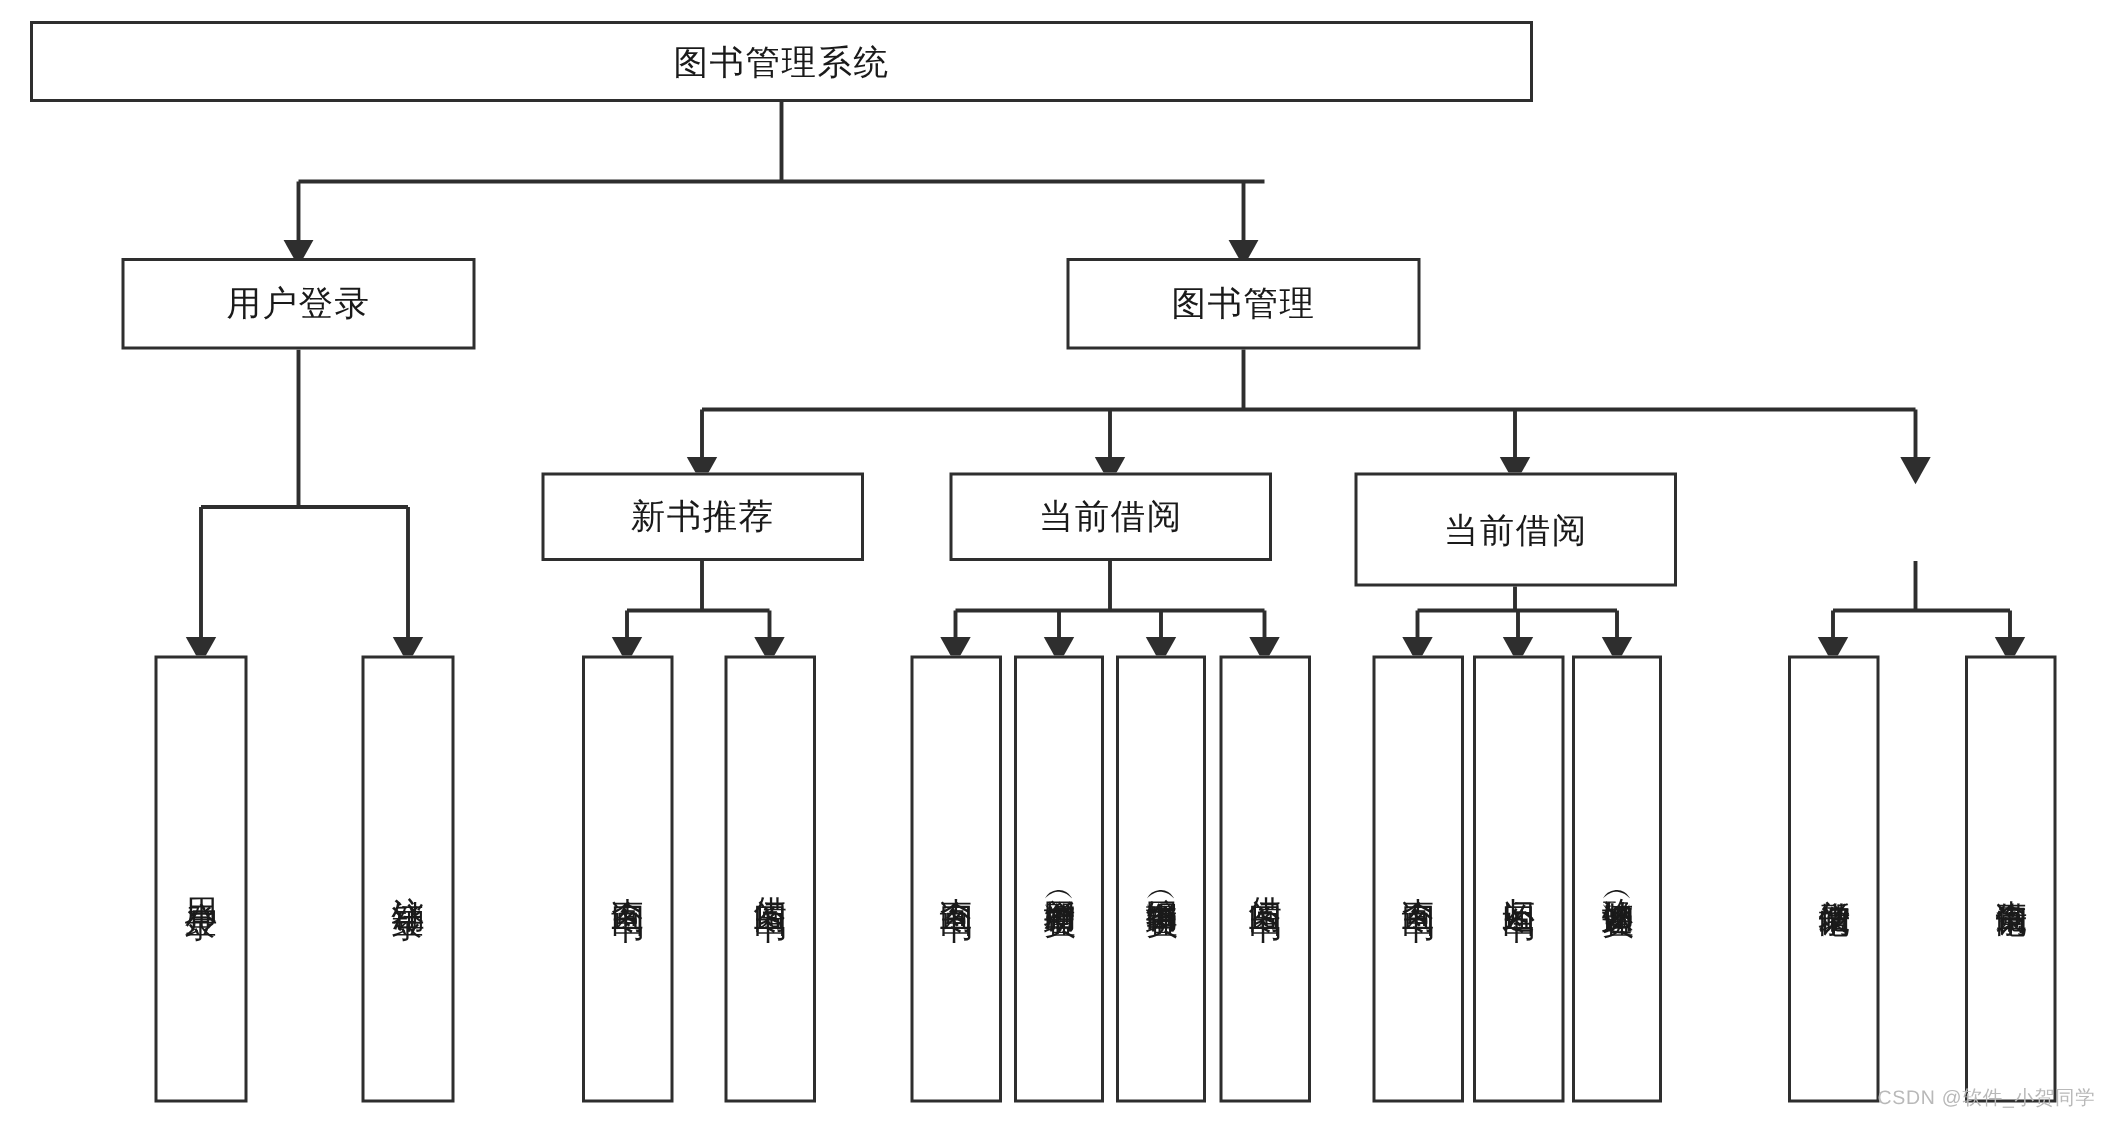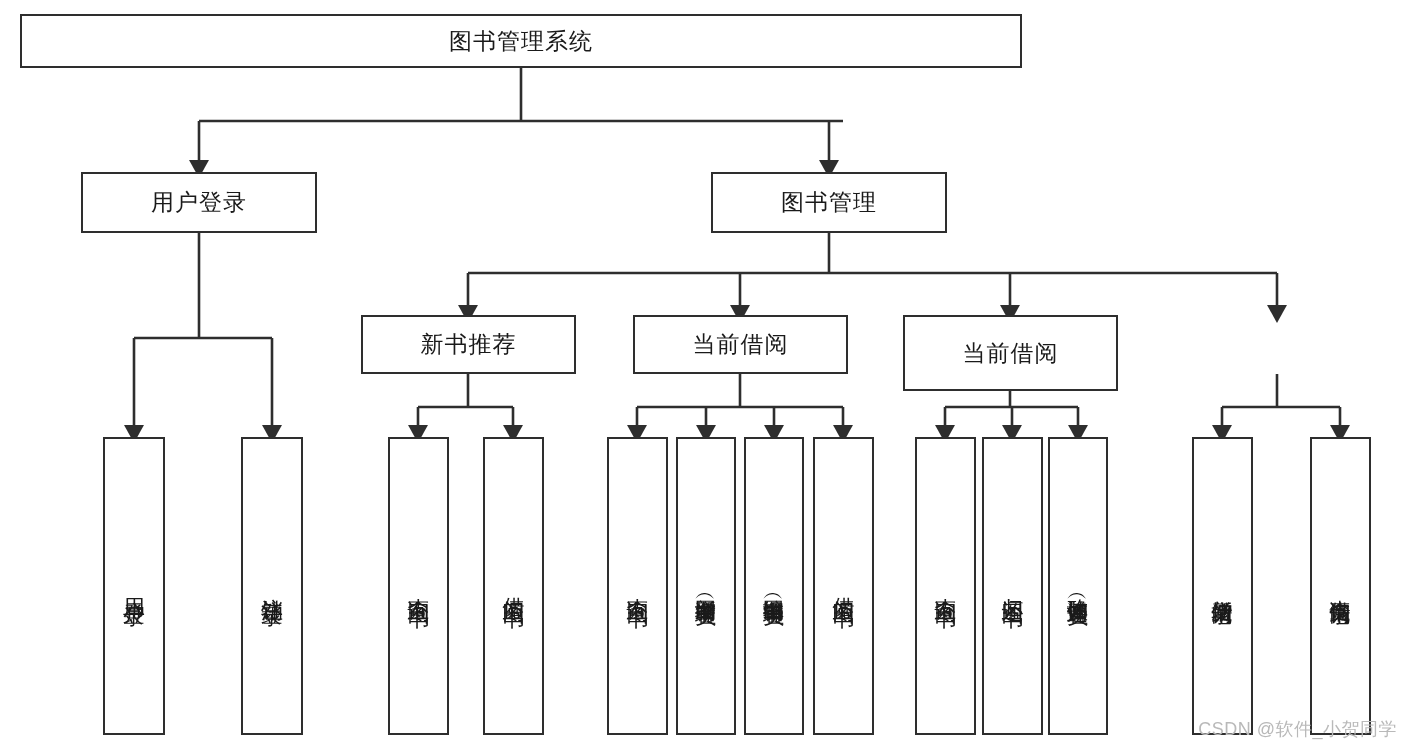--- a/index.html
+++ b/index.html
@@ -55,21 +55,21 @@
   }
   .edge {
     stroke: #2e2e2e;
     stroke-width: 2.6;
     fill: none;
   }
   #watermark {
     position: absolute;
     right: 8px;
     bottom: 6px;
-    font-size: 18px;
+    font-size: 13px;
     color: #b9b9b9;
     letter-spacing: 0.5px;
     white-space: nowrap;
   }
 </style>
 </head>
 <body>
 
 <div id="canvas">
 

